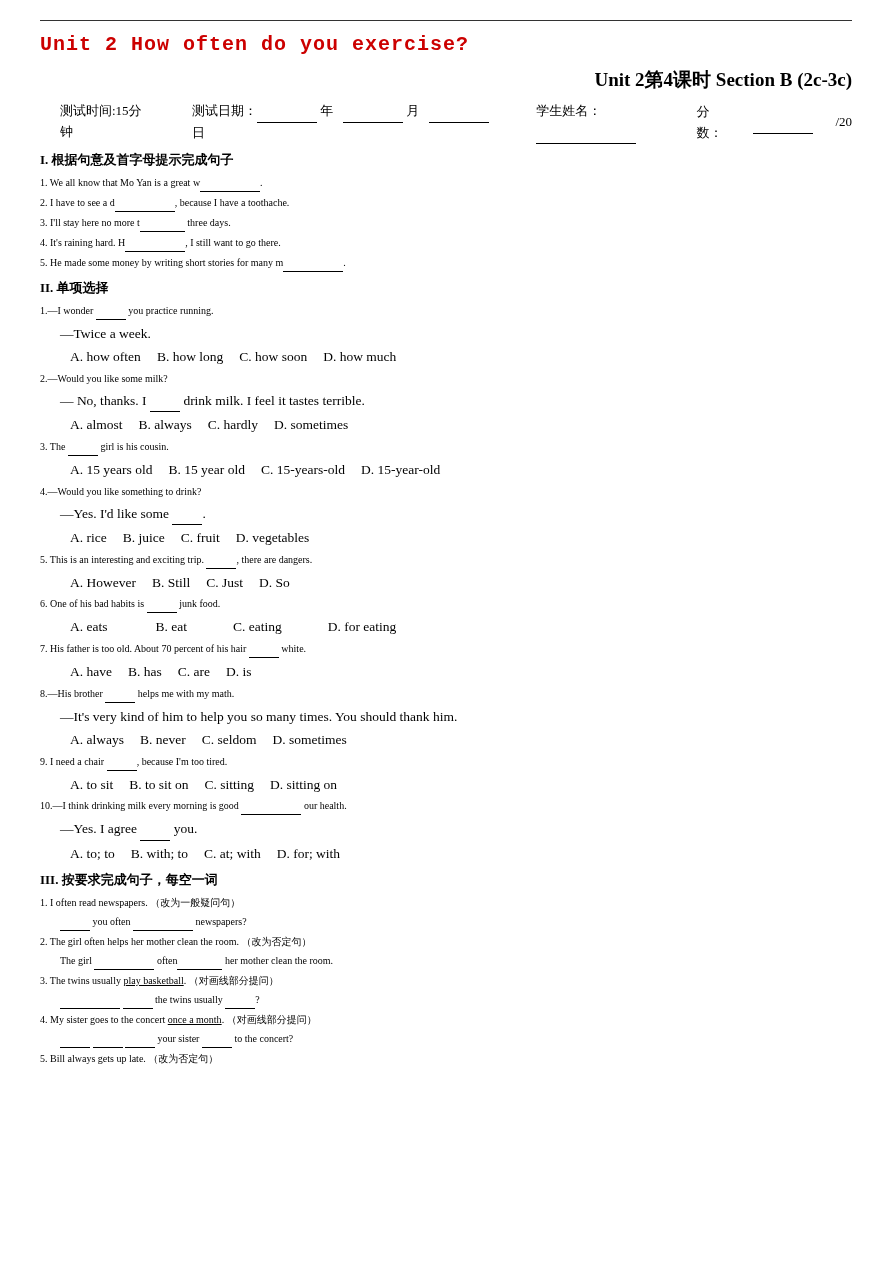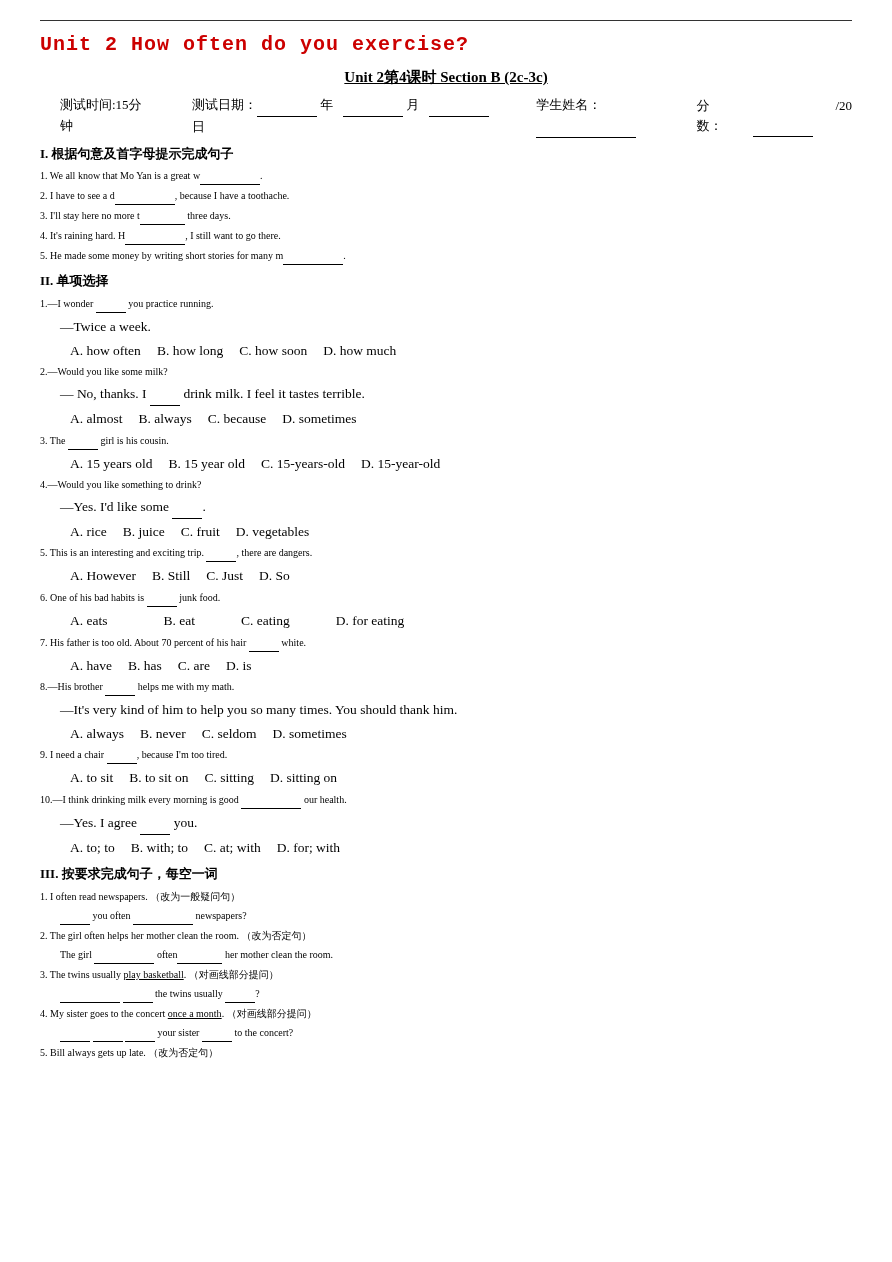--- a/index.html
+++ b/index.html
@@ -24,25 +24,24 @@
     .main-title {
       text-align: left;
       color: #cc0000;
       font-size: 20px;
       font-family: "Courier New", monospace;
       font-weight: bold;
       margin-bottom: 4px;
       letter-spacing: 1px;
     }
     .sub-title {
-      text-align: center;
-      font-size: 15px;
+      text-align: right;
+      font-size: 19px;
       font-weight: bold;
       margin-bottom: 6px;
-      text-decoration: underline;
     }
     .info-row {
       display: flex;
       justify-content: space-between;
       align-items: center;
       font-size: 13px;
       margin-bottom: 6px;
     }
     .info-left {
       display: flex;
@@ -91,20 +90,21 @@
       min-width: 45px;
     }
     .underline-text {
       text-decoration: underline;
     }
     .indent {
       margin-left: 20px;
     }
     .score-section {
       display: flex;
+      align-items: center;
       gap: 22px;
       font-size: 13px;
     }
     .q-sub {
       margin: 2px 0 2px 20px;
       font-size: 13.5px;
     }
   </style>
 </head>
 <body>
@@ -148,21 +148,21 @@
   <span>B. how long</span>
   <span>C. how soon</span>
   <span>D. how much</span>
 </div>
 
 <div class="question">2.—Would you like some milk?</div>
 <div class="q-sub indent">— No, thanks. I <span class="blank">&nbsp;&nbsp;&nbsp;&nbsp;</span> drink milk. I feel it tastes terrible.</div>
 <div class="q-options">
   <span>A. almost</span>
   <span>B. always</span>
-  <span>C. because</span>
+  <span>C. hardly</span>
   <span>D. sometimes</span>
 </div>
 
 <div class="question">3. The <span class="blank">&nbsp;&nbsp;&nbsp;&nbsp;</span> girl is his cousin.</div>
 <div class="q-options">
   <span>A. 15 years old</span>
   <span>B. 15 year old</span>
   <span>C. 15-years-old</span>
   <span>D. 15-year-old</span>
 </div>
@@ -180,21 +180,21 @@
 <div class="q-options">
   <span>A. However</span>
   <span>B. Still</span>
   <span>C. Just</span>
   <span>D. So</span>
 </div>
 
 <div class="question">6. One of his bad habits is <span class="blank">&nbsp;&nbsp;&nbsp;&nbsp;</span> junk food.</div>
 <div class="q-options">
   <span>A. eats</span>
-  <span style="margin-left:40px;">B. eat</span>
+  <span style="margin-left:32px;">B. eat</span>
   <span style="margin-left:30px;">C. eating</span>
   <span style="margin-left:30px;">D. for eating</span>
 </div>
 
 <div class="question">7. His father is too old. About 70 percent of his hair <span class="blank">&nbsp;&nbsp;&nbsp;&nbsp;</span> white.</div>
 <div class="q-options">
   <span>A. have</span>
   <span>B. has</span>
   <span>C. are</span>
   <span>D. is</span>

